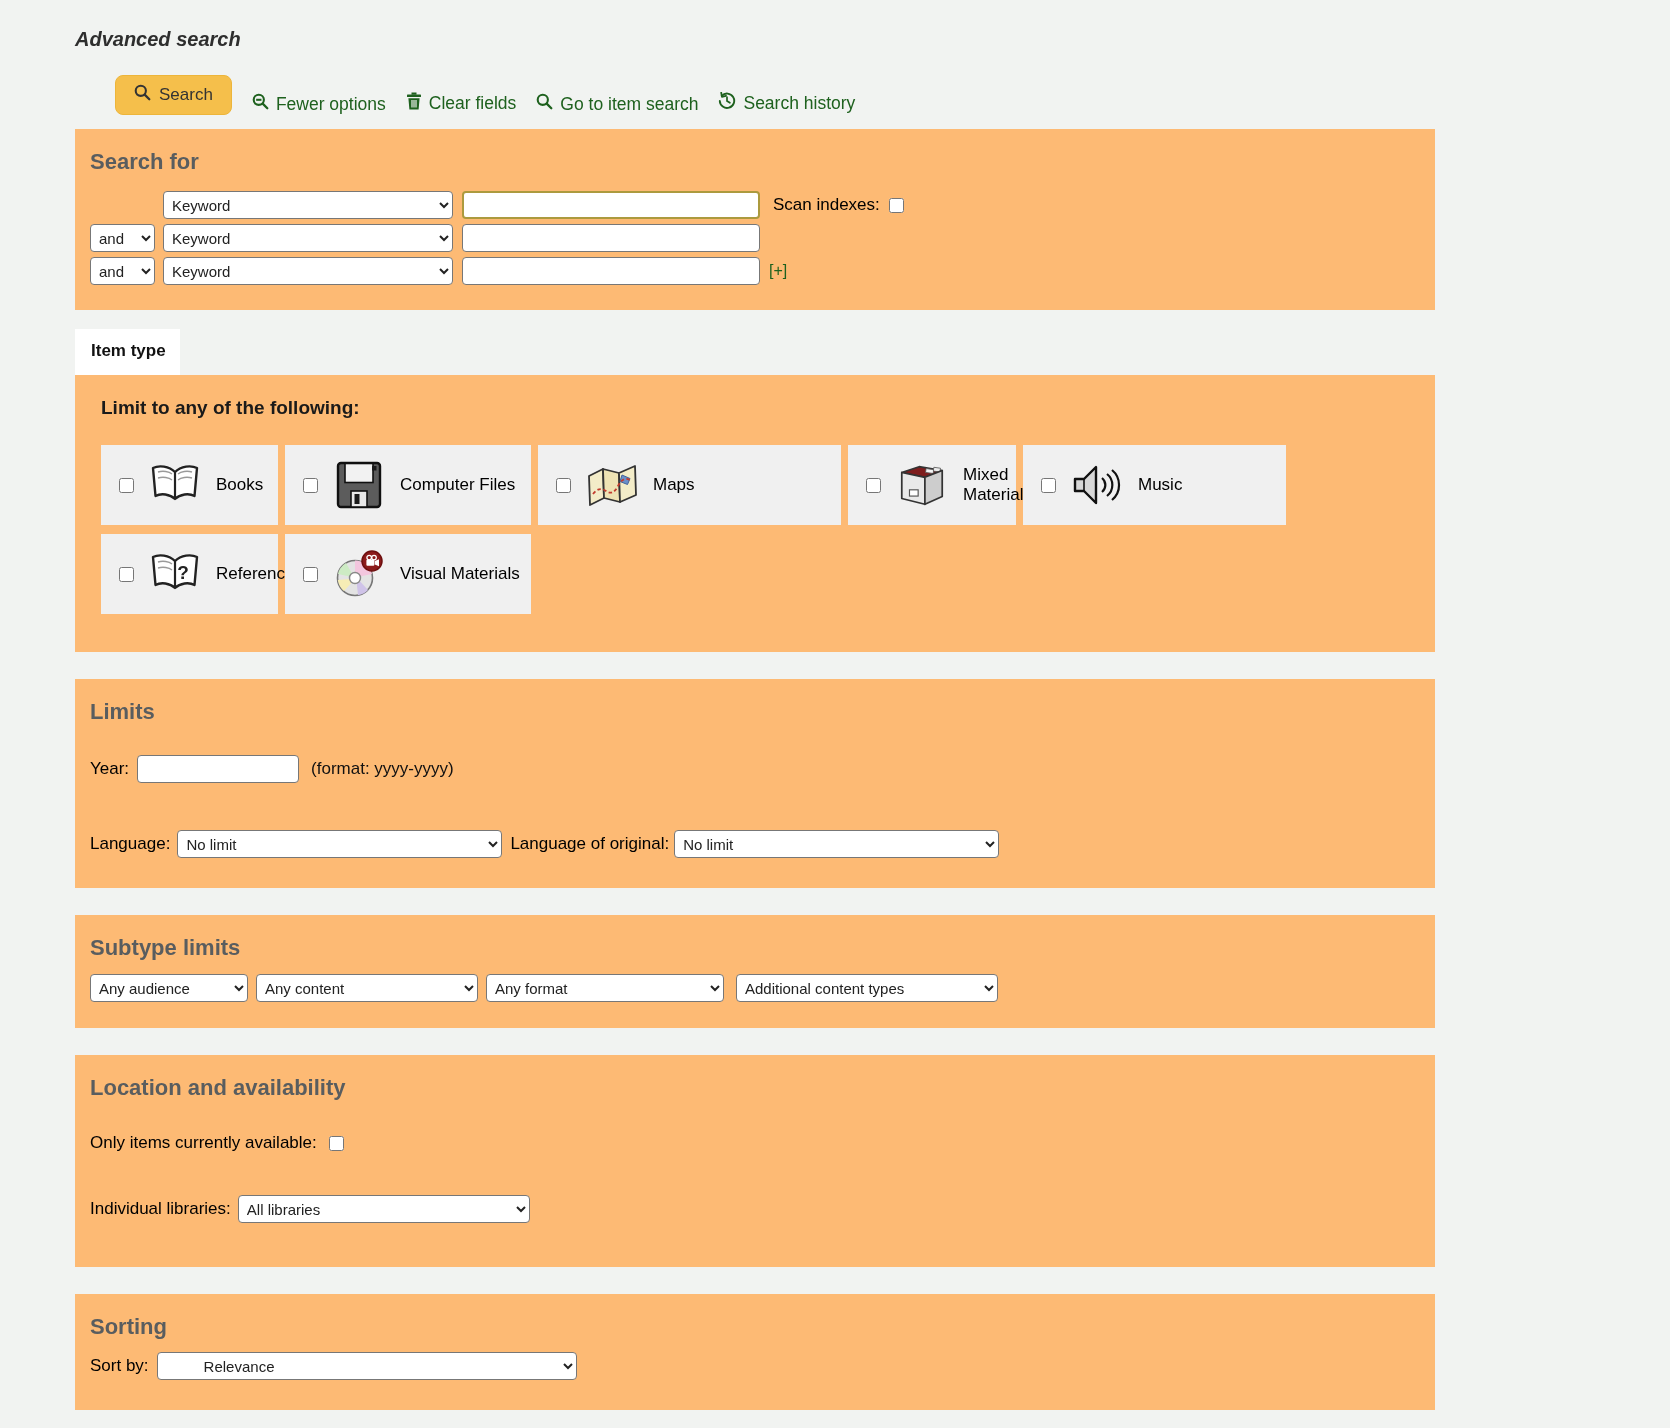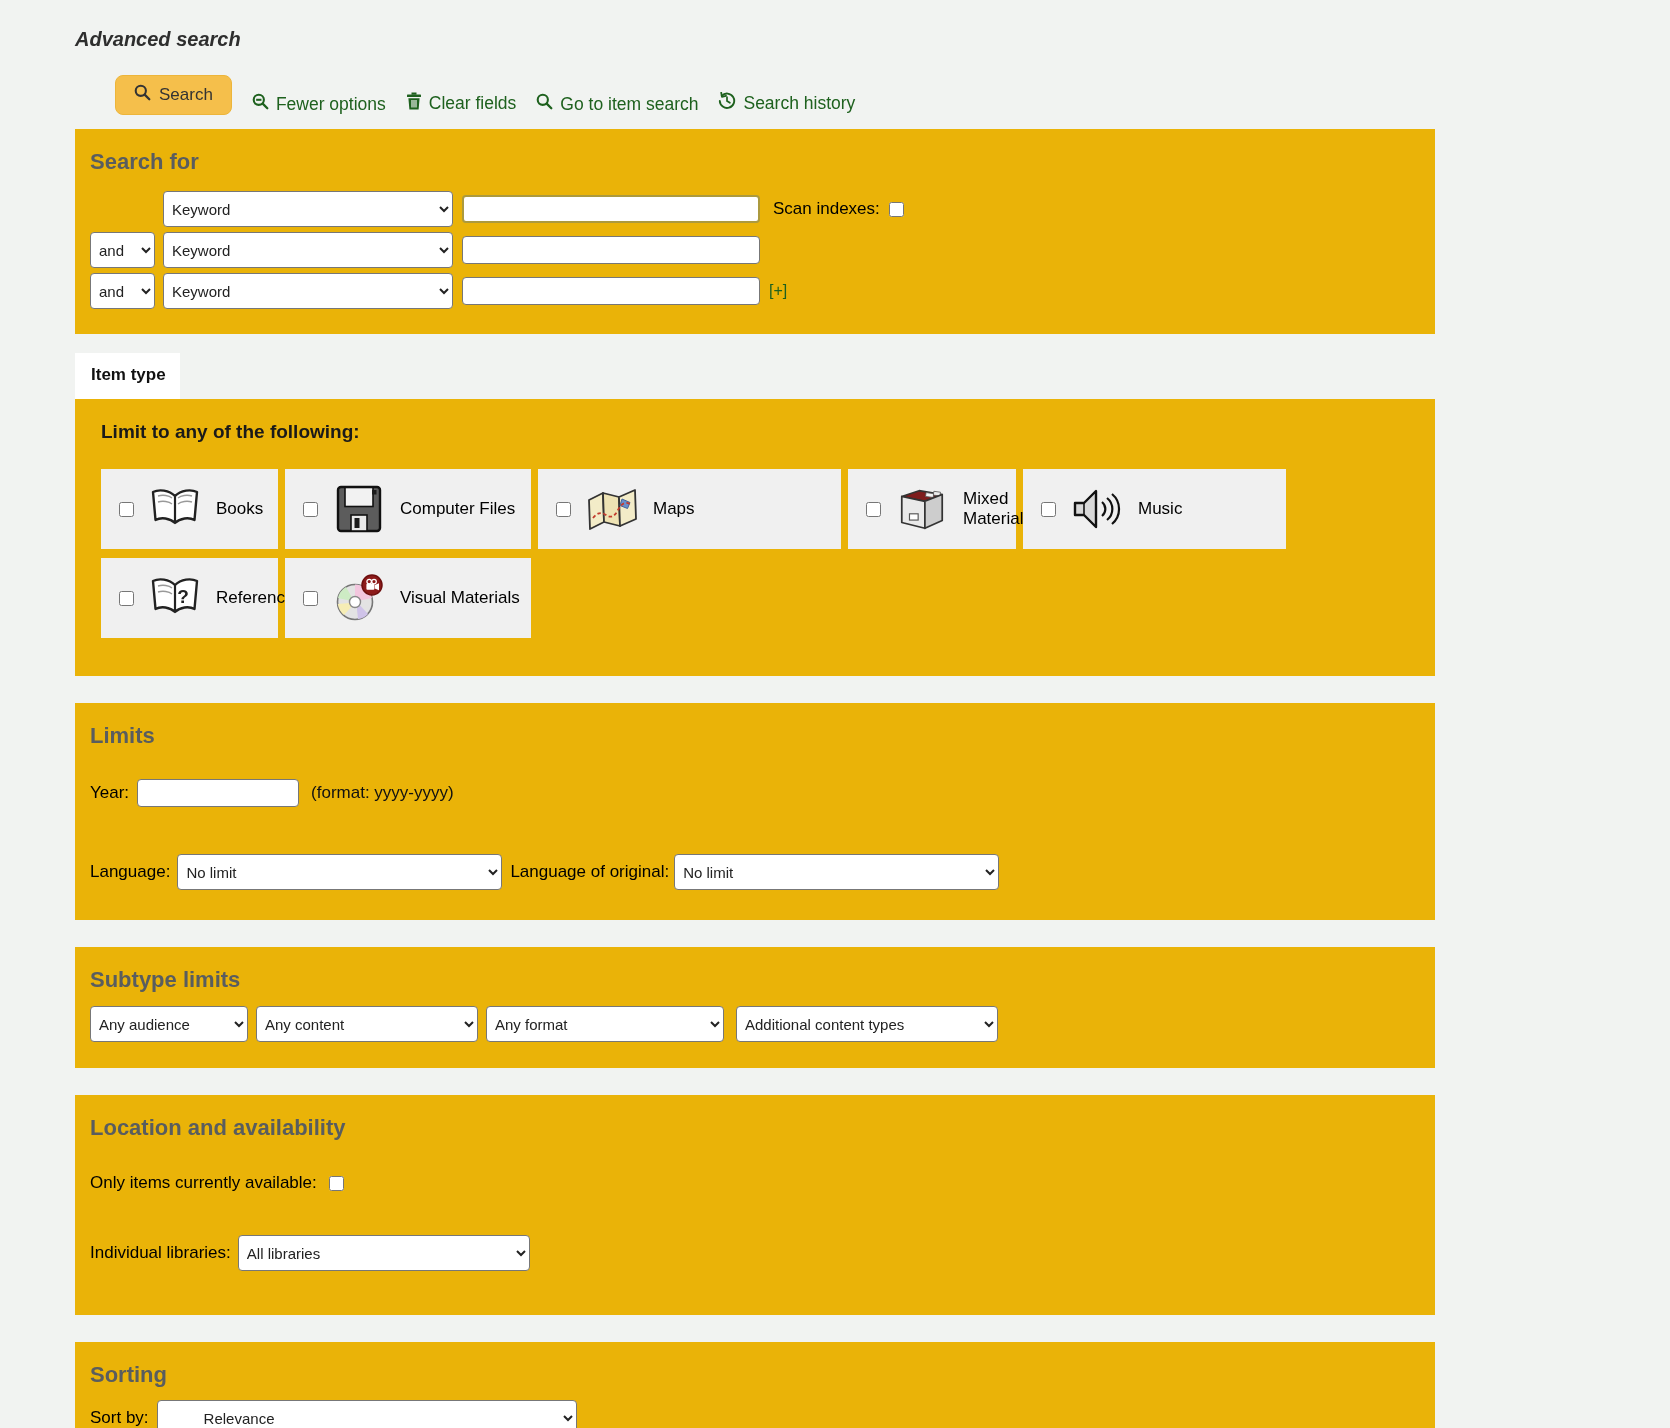--- a/index.html
+++ b/index.html
@@ -21,31 +21,31 @@
     background:#f5bf4b; border:1px solid #edb53a; border-radius:8px;
     padding:8px 18px; font-size:17px; color:#333; font-family:inherit; cursor:pointer;
   }
   .tool-link {
     display:inline-flex; align-items:center; gap:7px;
     color:#1e611e; font-size:17.5px; text-decoration:none; cursor:pointer;
   }
   .tool-link svg { flex:0 0 auto; }
 
   
-  .panel { background:#eab308; width:1360px; padding:20px 15px; }
+  .panel { background:#fdba74; width:1360px; padding:20px 15px; }
   .panel-gap { margin-top:27px; }
   h2.sect { font-size:22px; font-weight:bold; color:#595d5f; }
 
   
   .srows { margin-top:16px; }
   .srow { display:flex; align-items:center; margin-bottom:5px; }
   .spacer-bool { width:73px; }
   select {
     font-family:inherit; font-size:15px; color:#222;
-    height:36px; background:#fff; border:1px solid #777; border-radius:4px; padding:0 4px;
+    height:28px; background:#fff; border:1px solid #777; border-radius:4px; padding:0 4px;
   }
   .sel-bool { width:65px; margin-right:8px; }
   .sel-idx  { width:290px; margin-right:9px; }
   input[type="text"] {
     font-family:inherit; font-size:15px; height:28px;
     border:1px solid #777; border-radius:4px; padding:0 6px; background:#fff;
   }
   .q-input { width:298px; }
   .q-input.focused { border:2px solid #ac9a3e; }
   .scan-label { font-size:17px; margin-left:13px; color:#000; }

